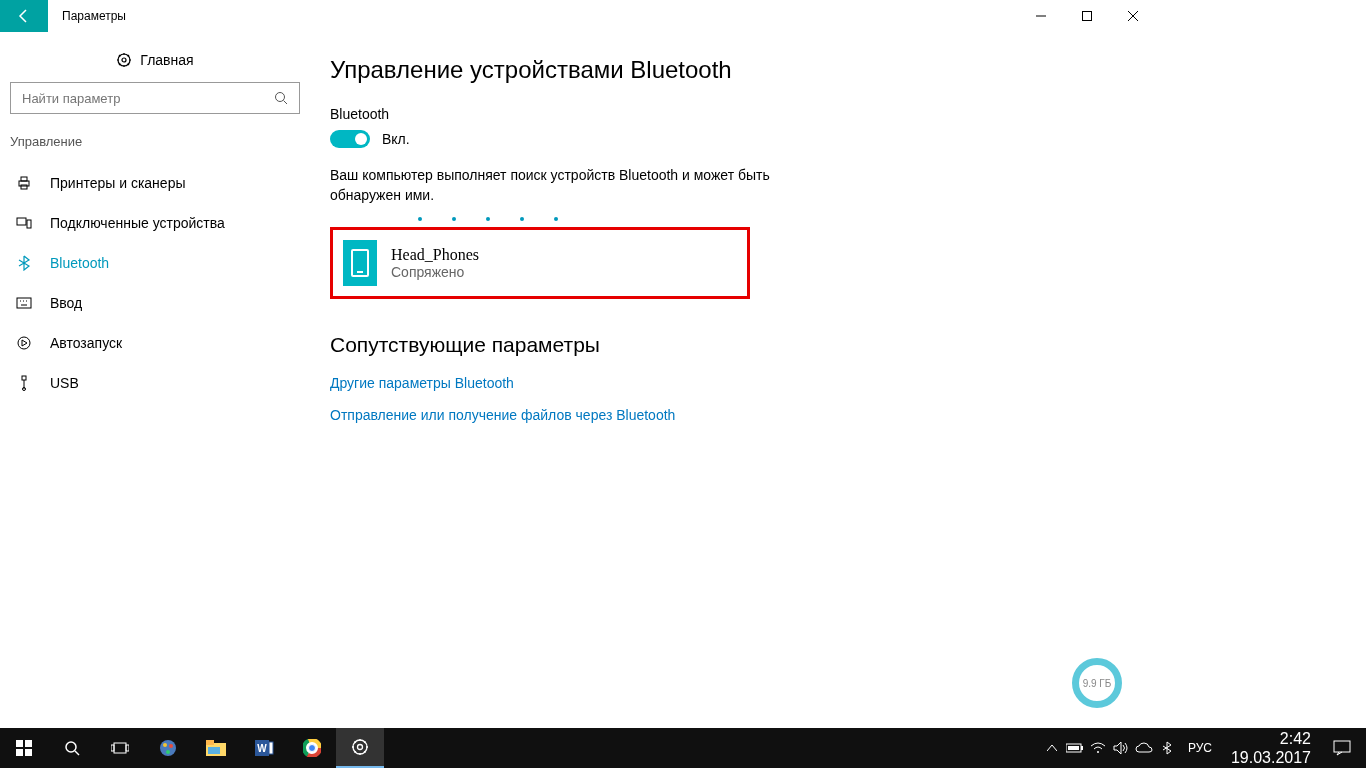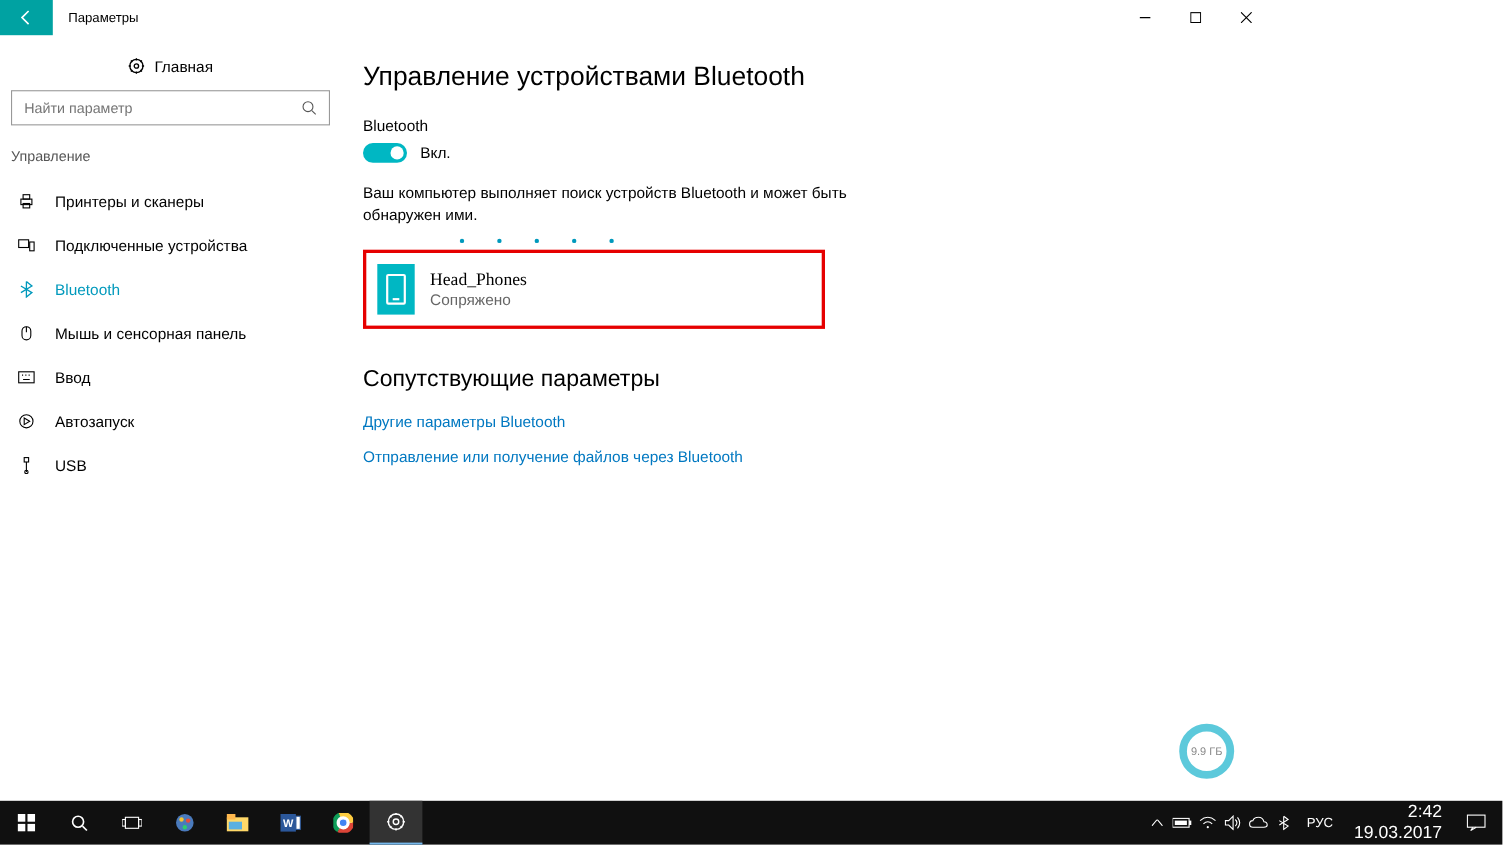--- a/index.html
+++ b/index.html
@@ -134,29 +134,20 @@
       <div class="nav-item active">
         <span class="icon">
             <svg width="14" height="16" viewBox="0 0 14 16">
               <path d="M7 1v14l5-4-10-6M7 1l5 4-10 6" stroke="#0099bc" fill="none" stroke-width="1.2"></path>
             </svg>
           </span>
         <span>Bluetooth</span>
       </div>
       <div class="nav-item">
         <span class="icon">
-            <svg width="14" height="16" viewBox="0 0 14 16">
-              <rect x="3" y="2" width="8" height="12" rx="4" stroke="#000" fill="none"></rect>
-              <line x1="7" y1="2" x2="7" y2="7" stroke="#000"></line>
-            </svg>
-          </span>
-        <span>Мышь и сенсорная панель</span>
-      </div>
-      <div class="nav-item">
-        <span class="icon">
             <svg width="16" height="12" viewBox="0 0 16 12">
               <rect x="1" y="1" width="14" height="10" stroke="#000" fill="none"></rect>
               <line x1="4" y1="4" x2="5" y2="4" stroke="#000"></line>
               <line x1="7" y1="4" x2="8" y2="4" stroke="#000"></line>
               <line x1="10" y1="4" x2="11" y2="4" stroke="#000"></line>
               <line x1="5" y1="8" x2="11" y2="8" stroke="#000"></line>
             </svg>
           </span>
         <span>Ввод</span>
       </div>

